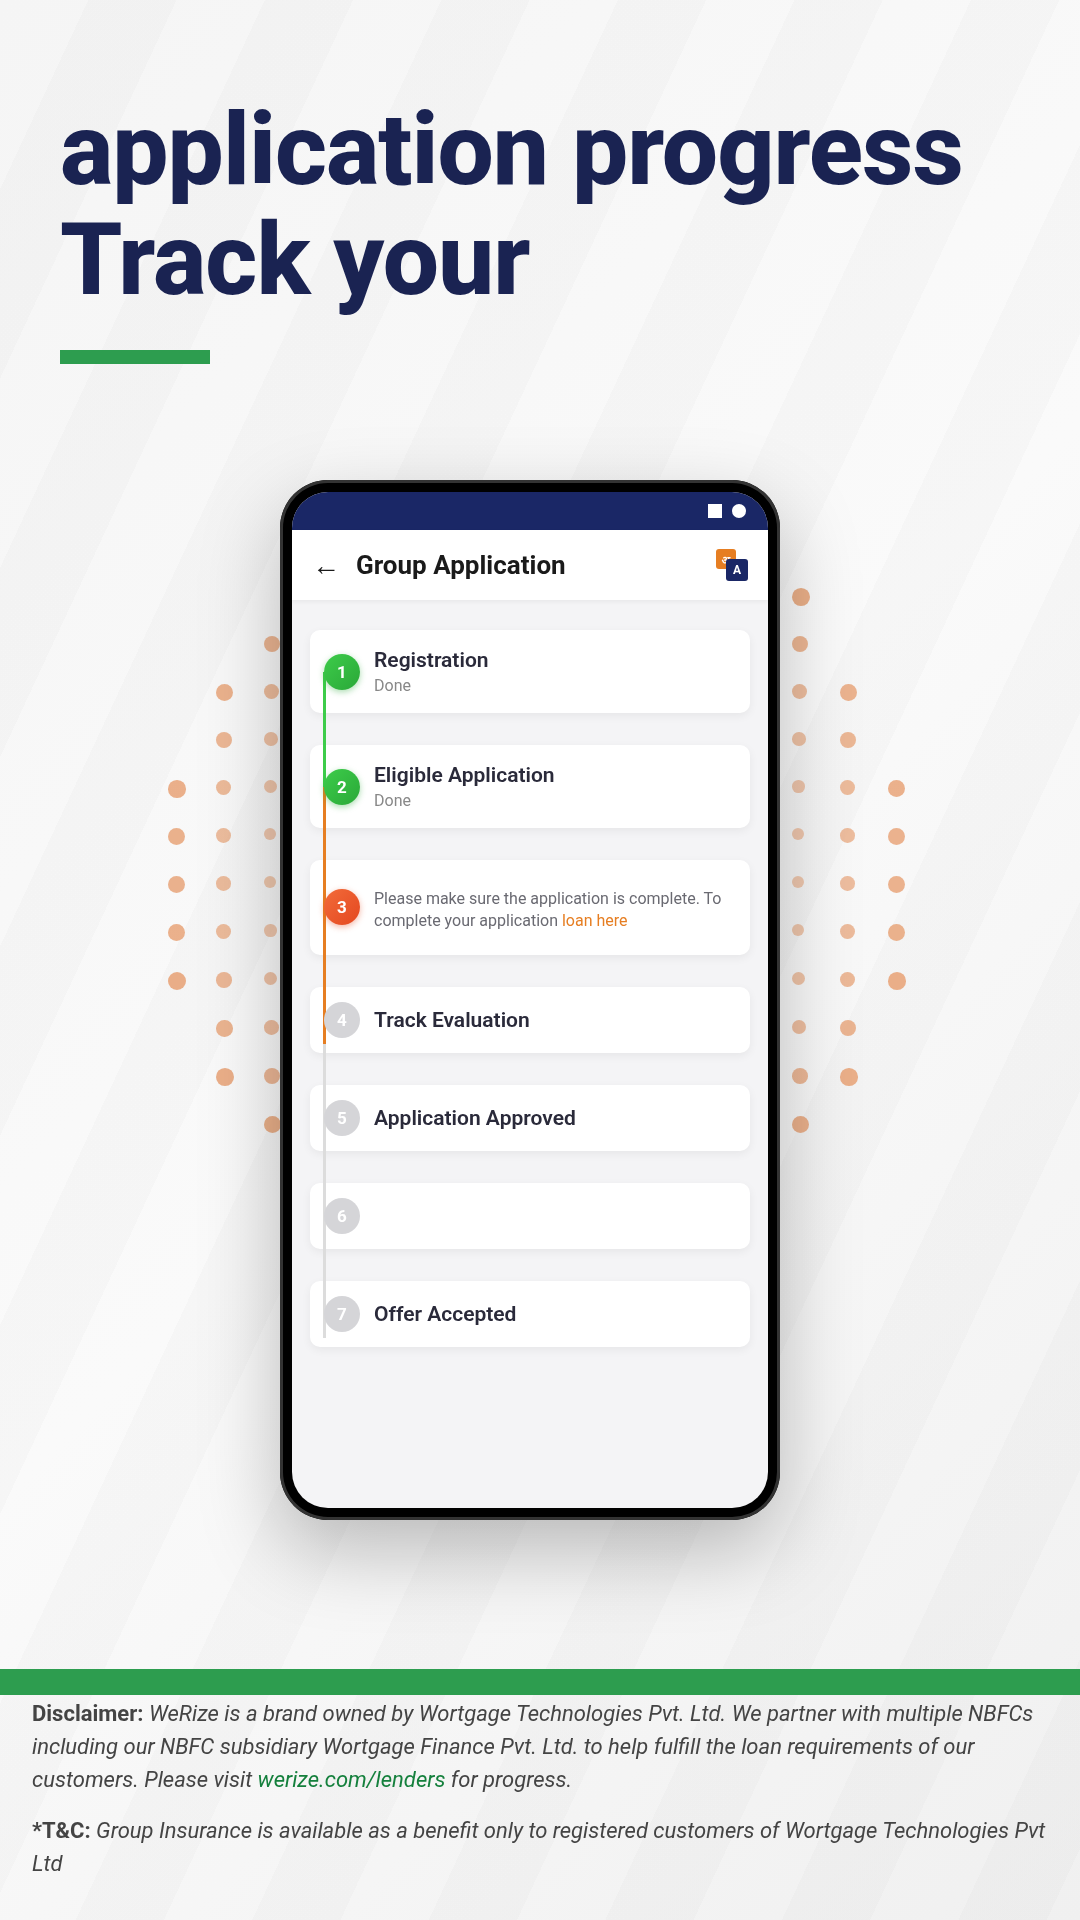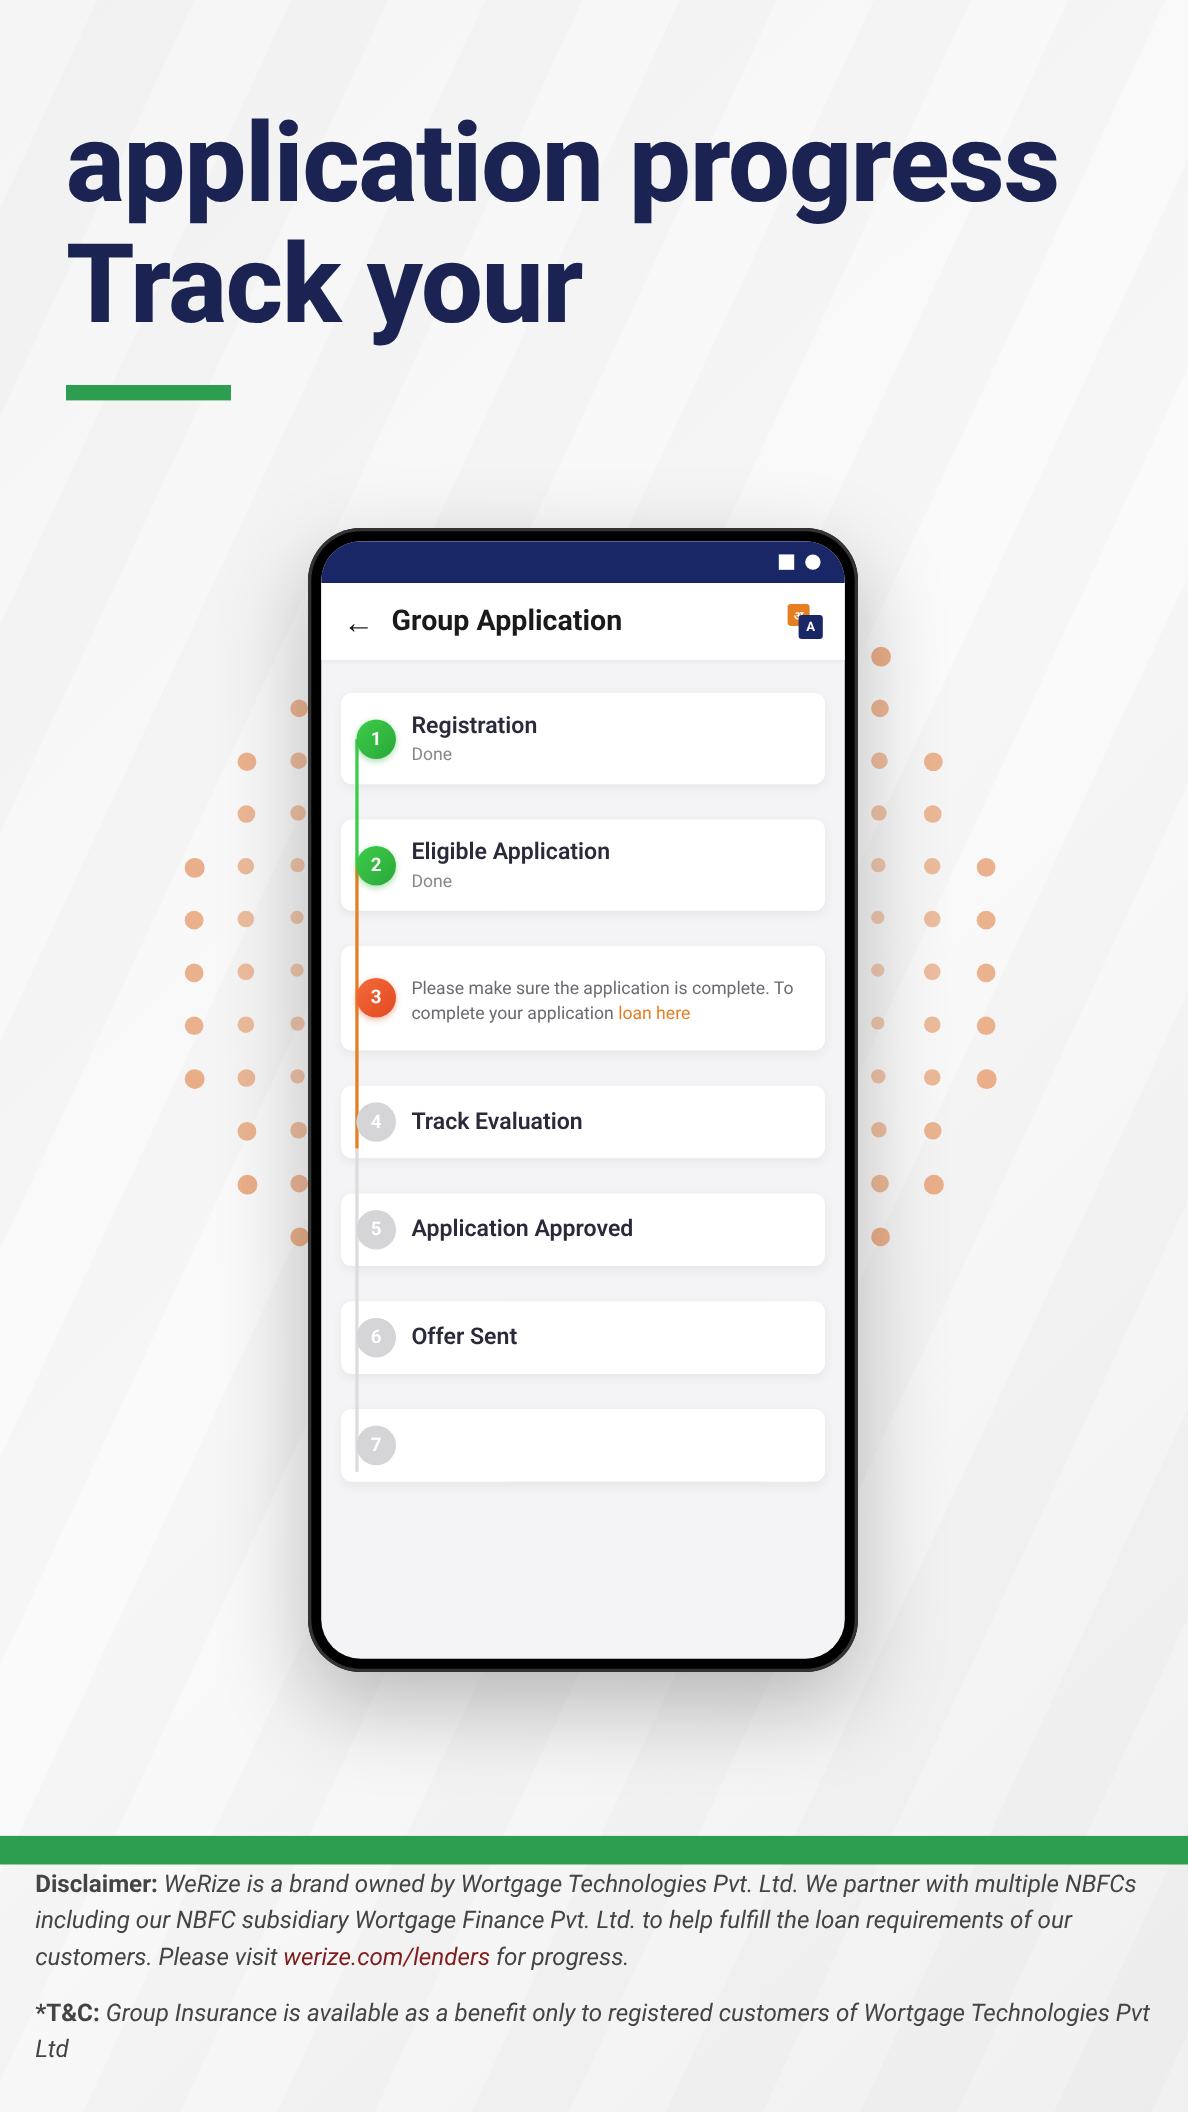--- a/index.html
+++ b/index.html
@@ -231,21 +231,21 @@
   position: absolute;
   bottom: 40px;
   left: 32px;
   right: 32px;
   font-size: 22px;
   color: #444;
   font-style: italic;
   line-height: 1.5;
 }
 .disclaimer strong { font-style: normal; font-weight: 700; }
-.disclaimer .link { color: #7f1d1d; font-style: italic; }
+.disclaimer .link { color: #15803d; font-style: italic; }
 .tc-line { margin-top: 18px; }
 </style>
 </head>
 <body>
 
 <div class="diagonal-lines"></div>
 
 <div class="headline">
   <div>application progress</div>
   <div>Track your</div>
@@ -463,24 +463,24 @@
         <div class="step-card">
           <div class="step-circle pending">4</div>
           <div class="step-title">Track Evaluation</div>
         </div>
         <div class="step-card">
           <div class="step-circle pending">5</div>
           <div class="step-title">Application Approved</div>
         </div>
         <div class="step-card">
           <div class="step-circle pending">6</div>
-          <div class="step-title">Offer Sent</div>
         </div>
         <div class="step-card">
           <div class="step-circle pending">7</div>
+          <div class="step-title">Offer Accepted</div>
         </div>
       </div>
   </div>
 </div>
 
 <div class="footer-bar"></div>
 
 <div class="disclaimer">
   <div>
     <strong>Disclaimer:</strong><span> WeRize is a brand owned by Wortgage Technologies Pvt. Ltd. We partner with multiple NBFCs including our NBFC subsidiary Wortgage Finance Pvt. Ltd. to help fulfill the loan requirements of our customers. Please visit </span><span class="link">werize.com/lenders</span><span> for progress.</span>

